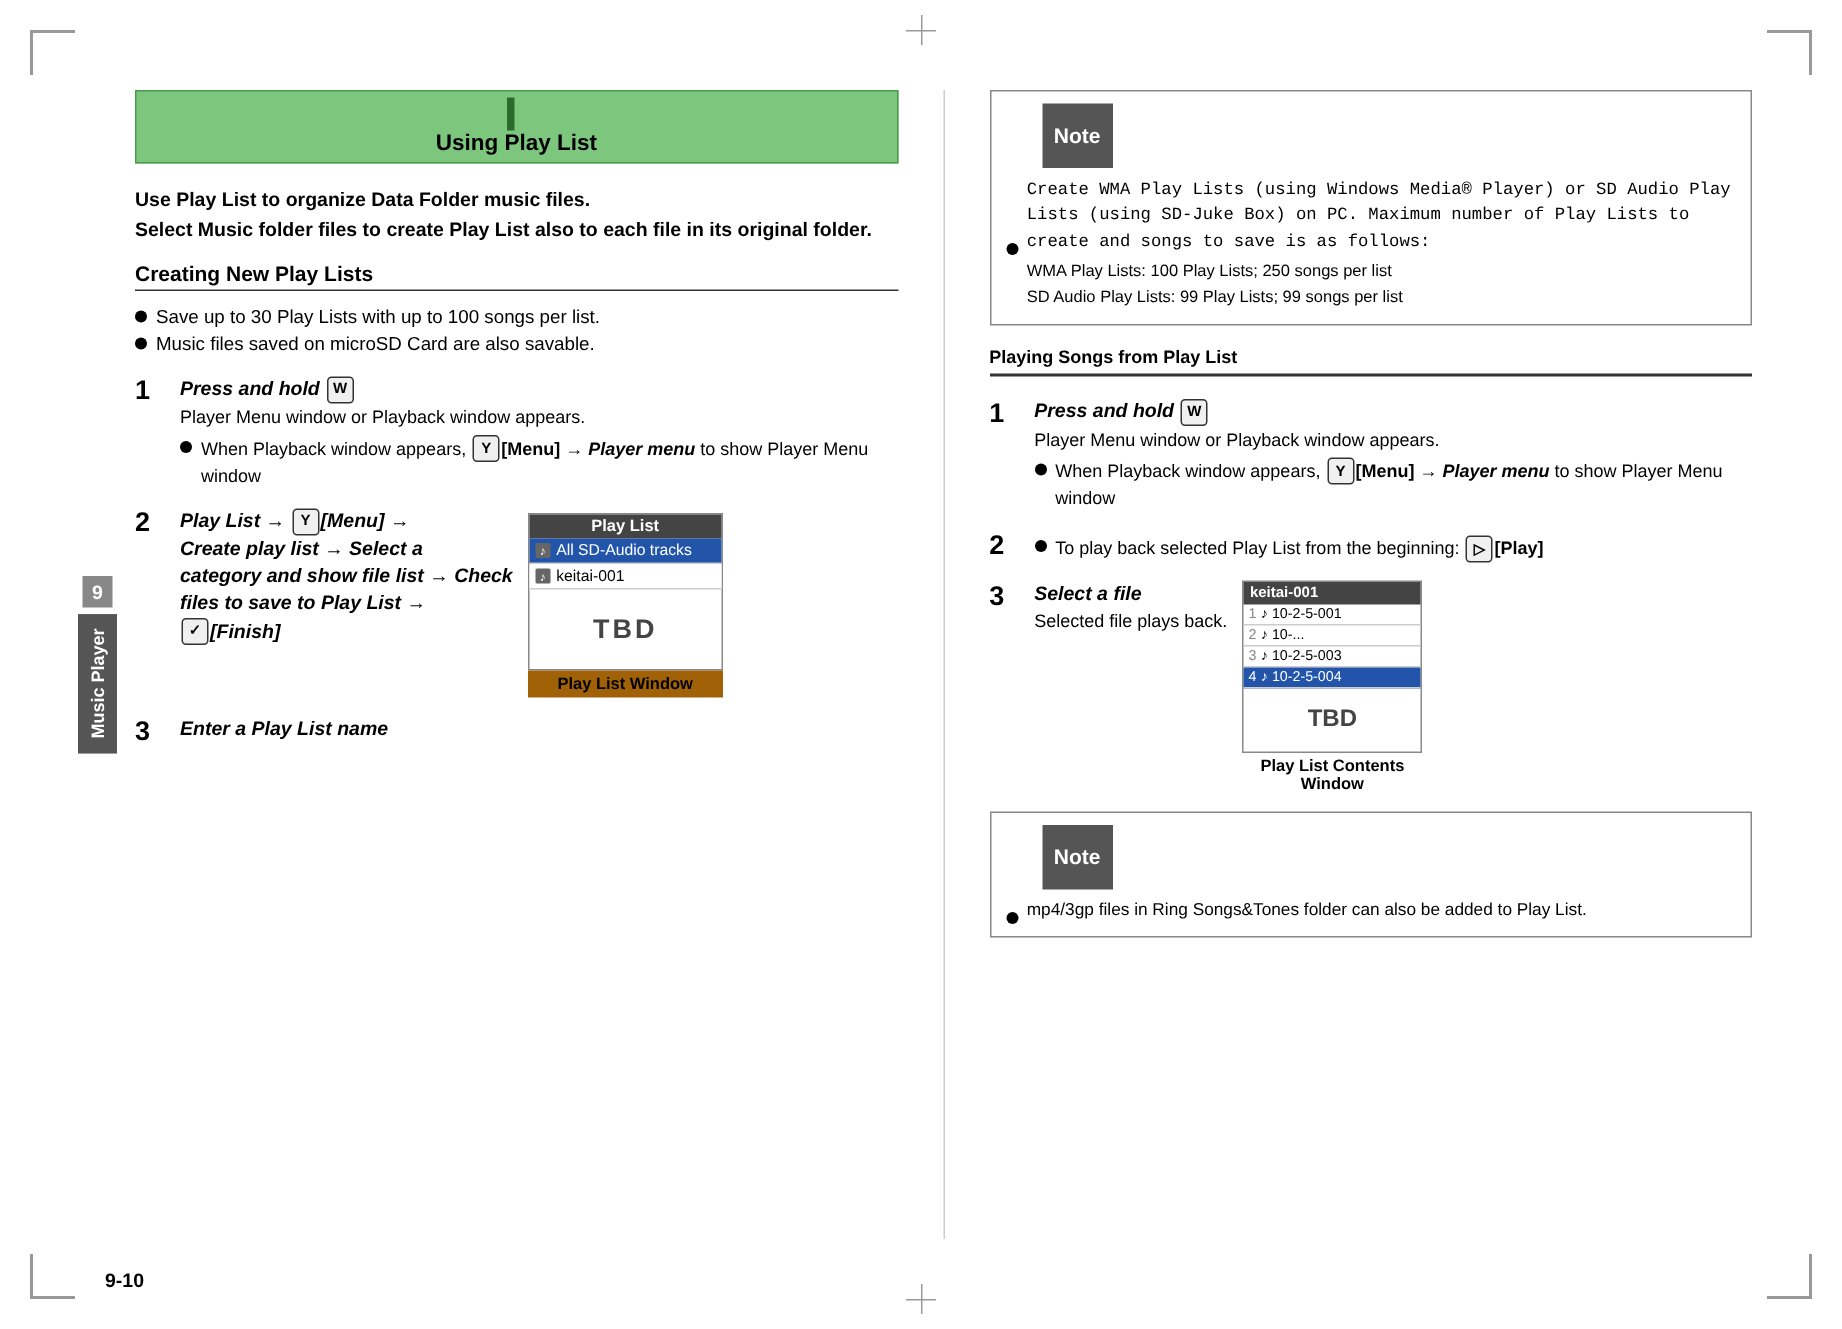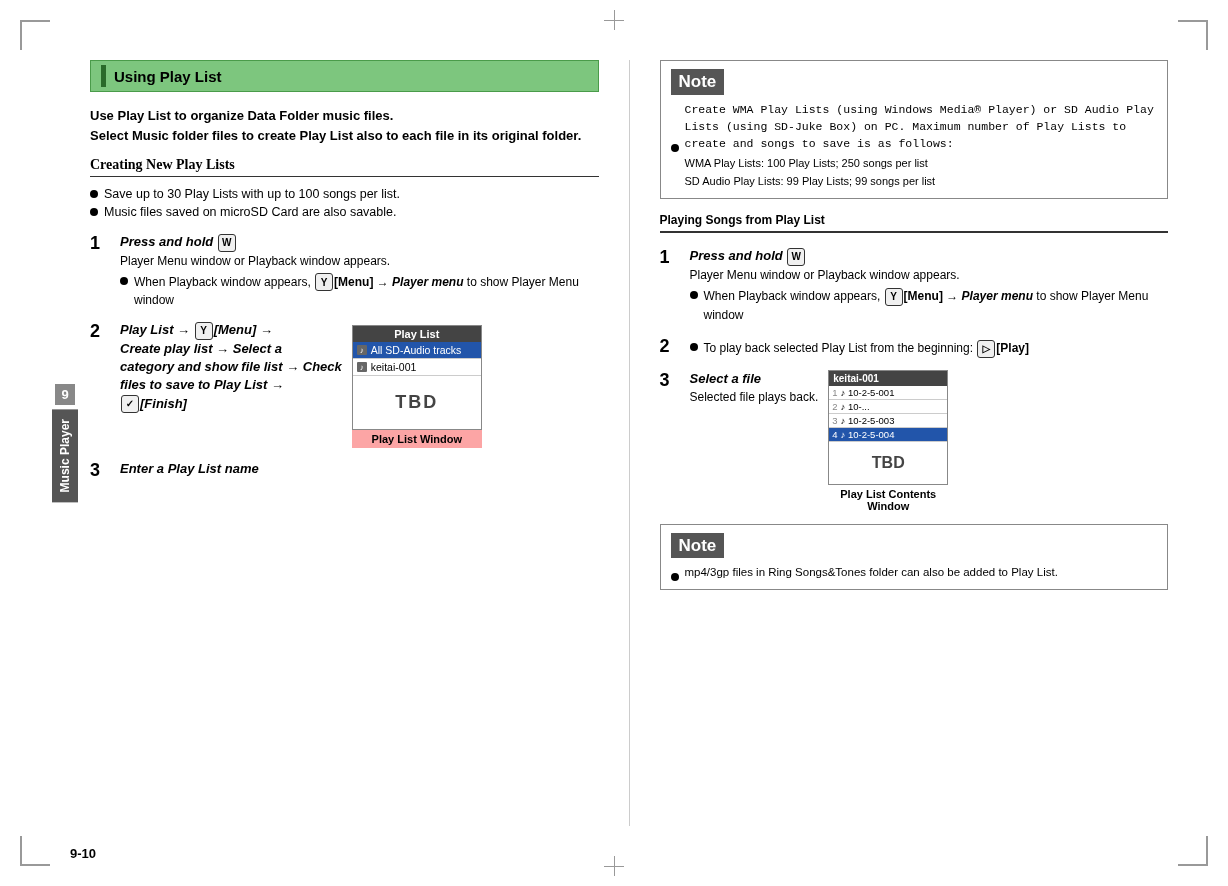--- a/index.html
+++ b/index.html
@@ -108,20 +108,21 @@
     
     .section-header {
       background: #7dc67e;
       border: 1.5px solid #4a9b4a;
       padding: 4px 10px;
       font-size: 15px;
       font-weight: bold;
       margin-bottom: 14px;
       display: flex;
       align-items: center;
+      flex-direction: column;
     }
     .section-header-bar {
       width: 5px;
       background: #2a6a2a;
       height: 22px;
       margin-right: 8px;
     }
 
     .intro-text {
       font-size: 13px;
@@ -129,21 +130,20 @@
       line-height: 1.5;
       margin-bottom: 12px;
     }
 
     .sub-section-title {
       font-size: 14px;
       font-weight: bold;
       border-bottom: 1.5px solid #333;
       padding-bottom: 3px;
       margin-bottom: 10px;
-      font-family: Liberation Serif, serif;
     }
 
     .bullet-list {
       list-style: none;
       margin-bottom: 14px;
     }
     .bullet-list li {
       display: flex;
       align-items: flex-start;
       margin-bottom: 4px;
@@ -254,40 +254,41 @@
       text-align: center;
       font-size: 18px;
       font-weight: bold;
       color: #444;
       letter-spacing: 2px;
     }
     .window-label {
       text-align: center;
       font-size: 11px;
       padding: 3px;
-      background: #fca5a5;
+      background: #a16207;
       font-weight: bold;
     }
 
     
     .note-box {
       border: 1.5px solid #888;
       padding: 8px 10px;
       margin-bottom: 14px;
       font-size: 11.5px;
       line-height: 1.5;
     }
     .note-label {
       background: #555;
       color: #fff;
-      font-size: 17px;
-      font-weight: bold;
-      padding: 0 8px;
+      font-size: 14px;
+      font-weight: bold;
+      padding: 11px 8px;
       display: inline-block;
       margin-bottom: 6px;
+      margin-left: 24px;
     }
 
     
     .page-number {
       position: absolute;
       bottom: 25px;
       left: 70px;
       font-size: 13px;
       font-weight: bold;
     }

